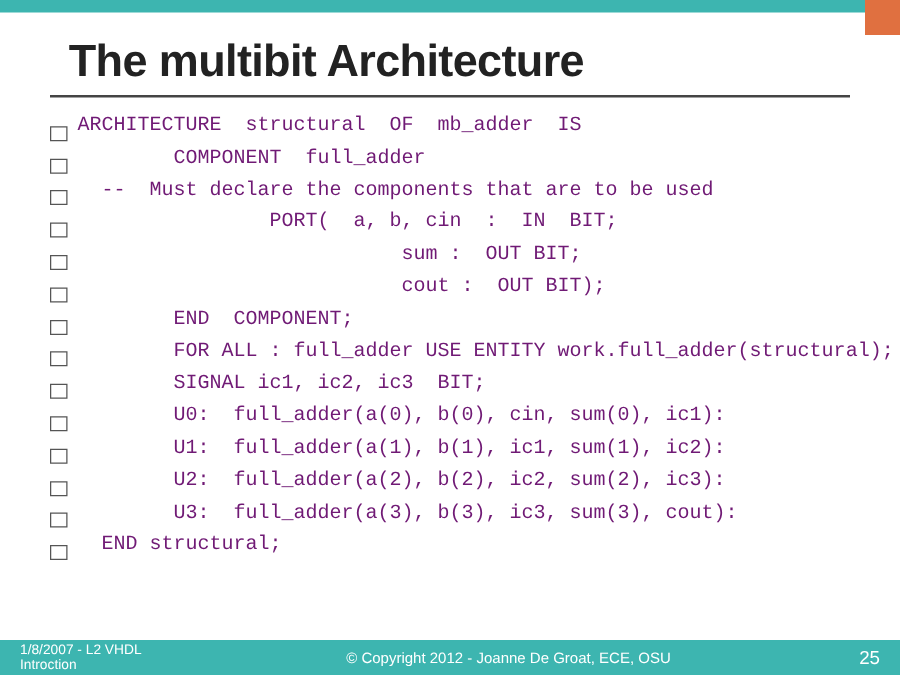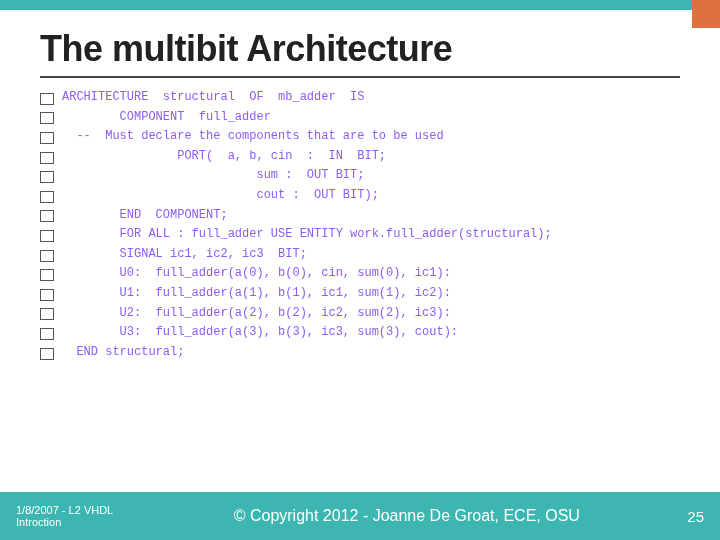--- a/index.html
+++ b/index.html
@@ -34,42 +34,43 @@
       padding: 18px 40px 10px 40px;
     }
 
     
     .slide-title {
       font-size: 36px;
       font-weight: bold;
       color: #222;
       margin-bottom: 6px;
       letter-spacing: -0.5px;
+      margin-left: 15px;
     }
 
     
     .divider {
       border: none;
       border-top: 2px solid #444;
       margin-bottom: 10px;
     }
 
     
     .code-list {
       list-style: none;
       padding: 0;
       margin: 0;
     }
 
     .code-list li {
       display: flex;
-      align-items: center;
+      align-items: flex-end;
       font-family: 'Courier New', Courier, monospace;
-      font-size: 12px;
-      color: #8b5cf6;
+      font-size: 16px;
+      color: #701a75;
       line-height: 1.55;
       margin-bottom: 1px;
     }
 
     .bullet {
       display: inline-block;
       width: 14px;
       min-width: 14px;
       height: 12px;
       border: 1.5px solid #555;
@@ -81,35 +82,35 @@
     .code-text {
       white-space: pre;
     }
 
     
     .footer {
       position: absolute;
       bottom: 0;
       left: 0;
       right: 0;
-      height: 48px;
+      height: 28px;
       background: #3db5b0;
       display: flex;
       align-items: center;
       justify-content: space-between;
       padding: 0 16px;
     }
 
     .footer-left {
       font-size: 11px;
       color: #fff;
     }
 
     .footer-center {
-      font-size: 16px;
+      font-size: 12px;
       color: #fff;
       margin-left: 13px;
     }
 
     .footer-right {
       font-size: 15px;
       color: #fff;
     }
   </style>
 </head>

